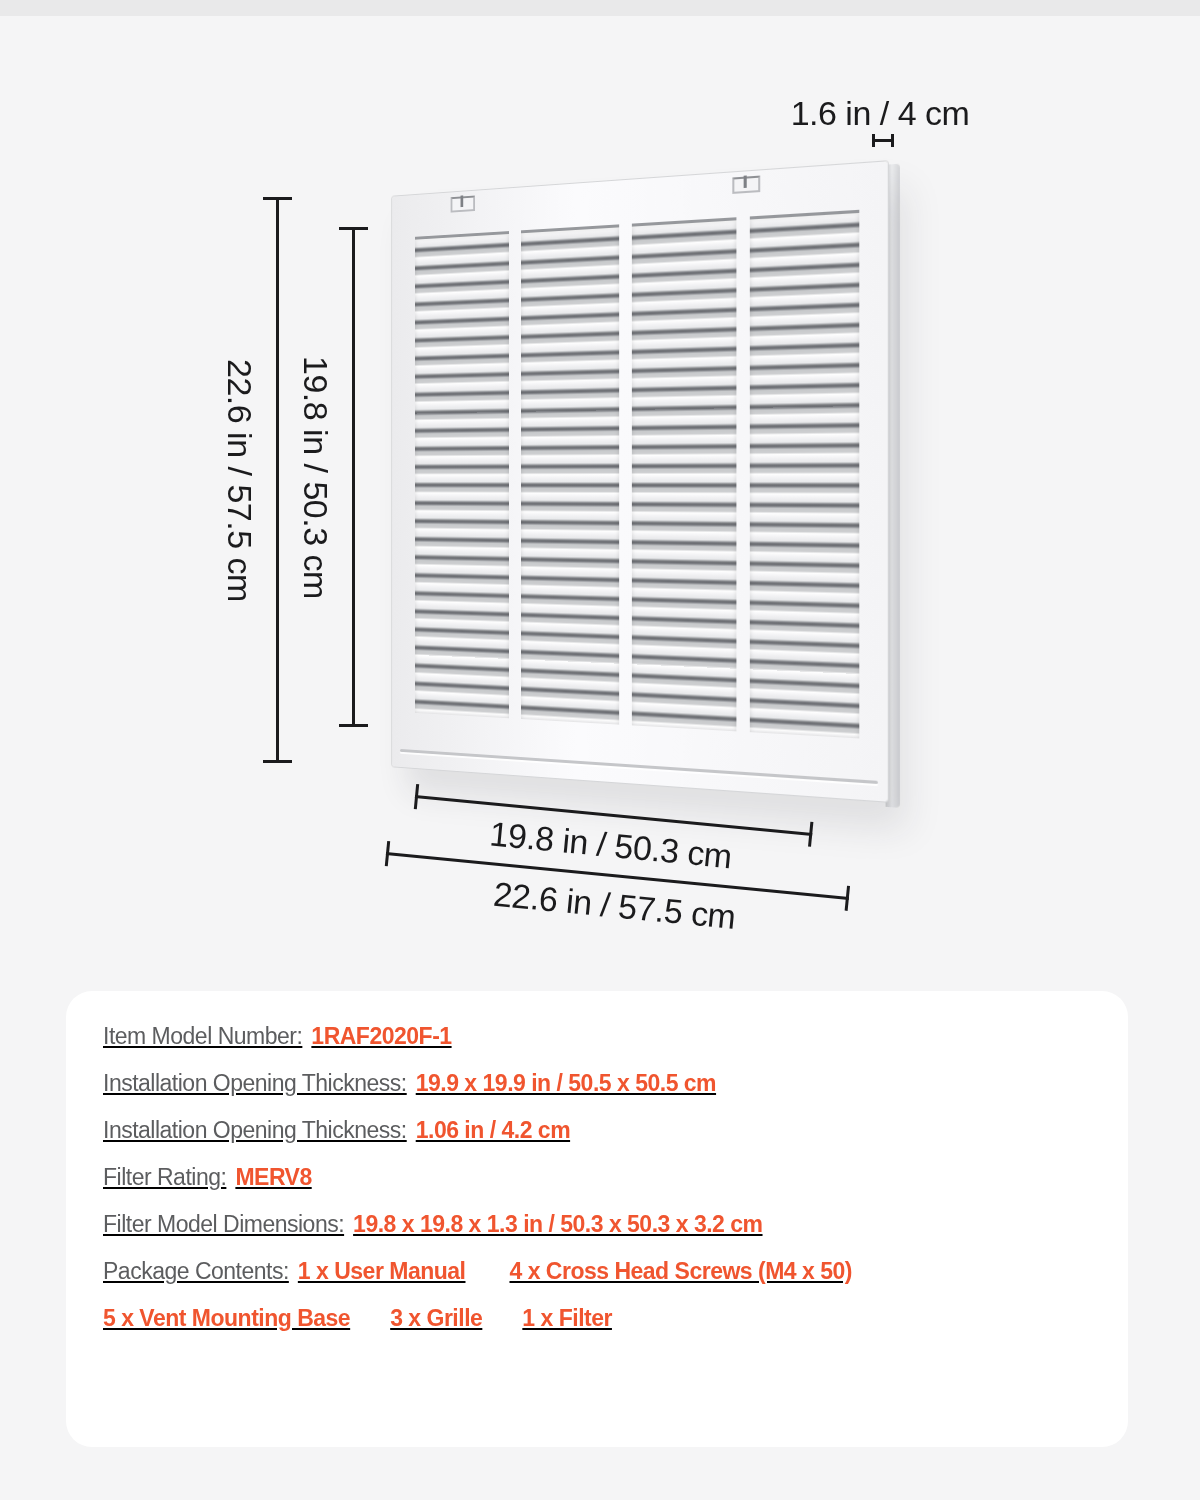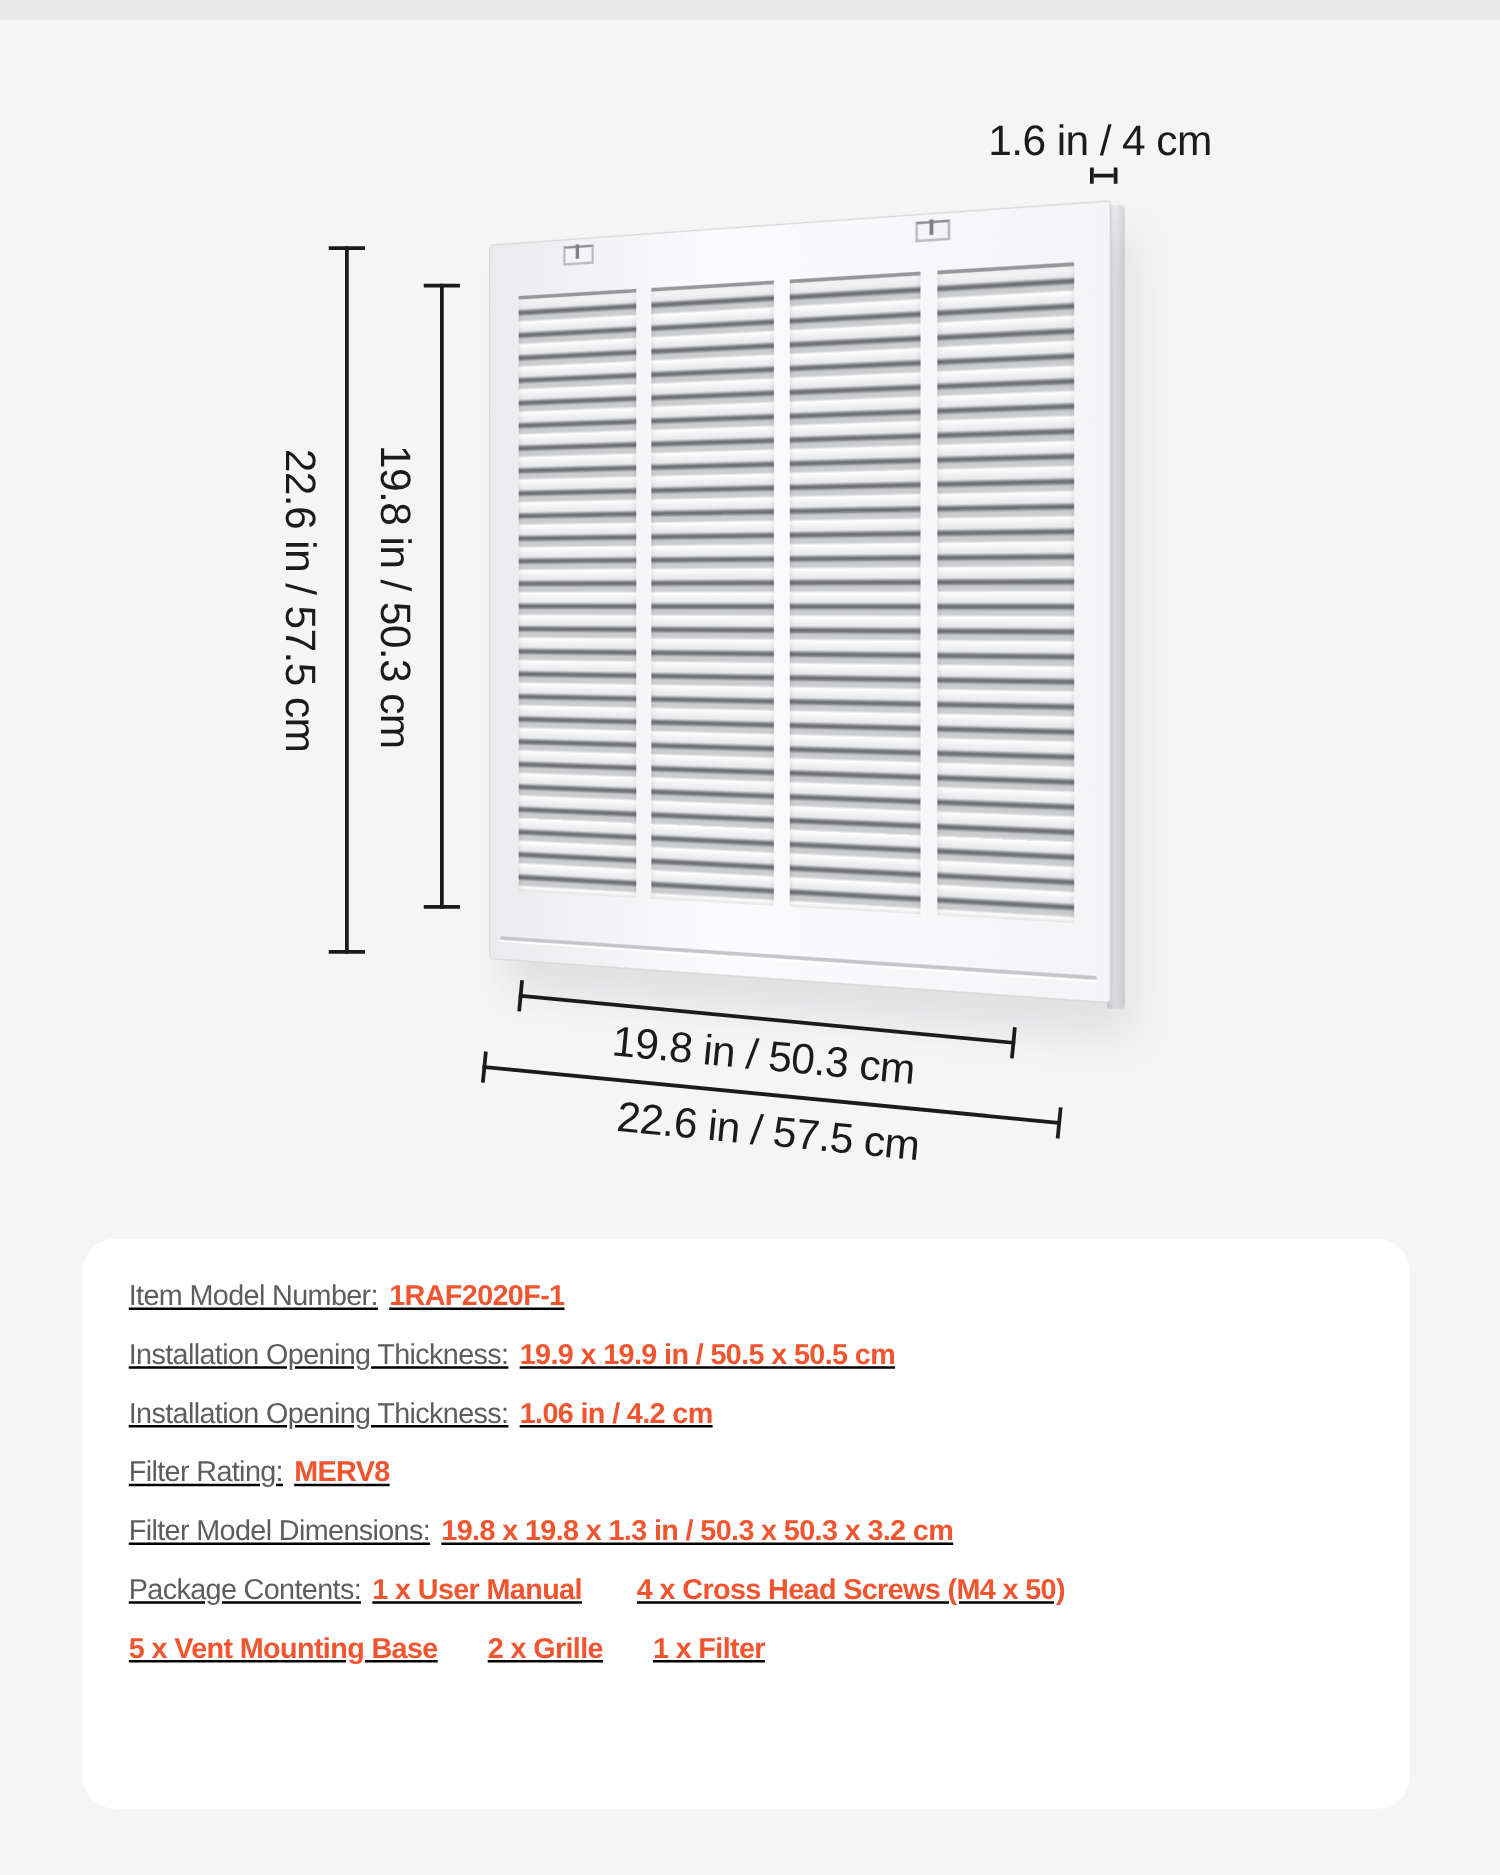--- a/index.html
+++ b/index.html
@@ -131,17 +131,17 @@
     <div class="spec-row">
       <span class="spec-label">Filter Rating:</span><span class="spec-value">MERV8</span>
     </div>
     <div class="spec-row">
       <span class="spec-label">Filter Model Dimensions:</span><span class="spec-value">19.8 x 19.8 x 1.3 in / 50.3 x 50.3 x 3.2 cm</span>
     </div>
     <div class="spec-row">
       <span class="spec-label">Package Contents:</span><span class="spec-value">1 x User Manual</span><span class="gap-lg"></span><span class="spec-value">4 x Cross Head Screws (M4 x 50)</span>
     </div>
     <div class="spec-row">
-      <span class="spec-value">5 x Vent Mounting Base</span><span class="gap-sm"></span><span class="spec-value">2 x Grille</span><span class="gap-sm"></span><span class="spec-value">1 x Filter</span>
+      <span class="spec-value">5 x Vent Mounting Base</span><span class="gap-sm"></span><span class="spec-value">3 x Grille</span><span class="gap-sm"></span><span class="spec-value">1 x Filter</span>
     </div>
   </div>
 
 </div>
 
 </body></html>

